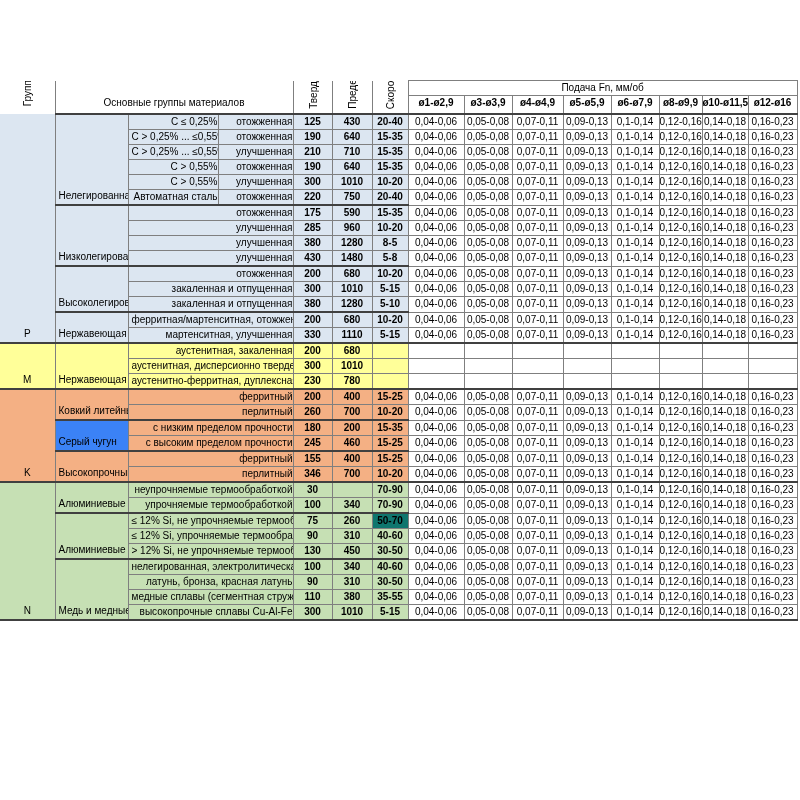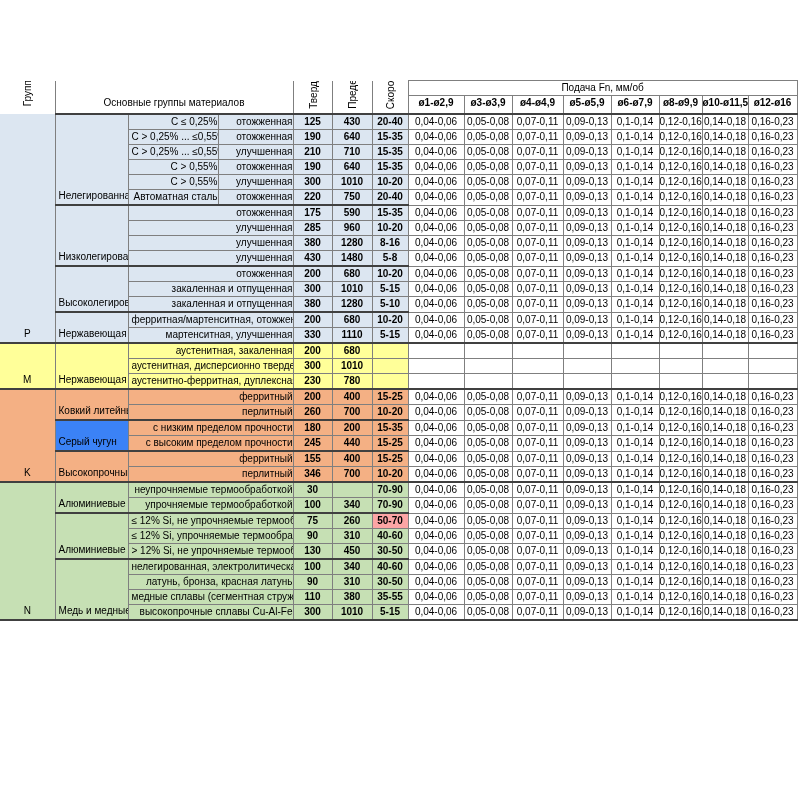--- a/index.html
+++ b/index.html
@@ -198,21 +198,21 @@
           <td class="feed">0,09-0,13</td>
           <td class="feed">0,1-0,14</td>
           <td class="feed">0,12-0,16</td>
           <td class="feed">0,14-0,18</td>
           <td class="feed">0,16-0,23</td>
         </tr>
         <tr>
           <td class="mat bcell" colspan="2" style="background-color: rgb(220, 230, 241);">улучшенная</td>
           <td class="num bcell" style="background-color: rgb(220, 230, 241);">380</td>
           <td class="num bcell" style="background-color: rgb(220, 230, 241);">1280</td>
-          <td class="num bcell" style="background-color: rgb(220, 230, 241);">8-16</td>
+          <td class="num bcell" style="background-color: rgb(220, 230, 241);">8-5</td>
           <td class="feed">0,04-0,06</td>
           <td class="feed">0,05-0,08</td>
           <td class="feed">0,07-0,11</td>
           <td class="feed">0,09-0,13</td>
           <td class="feed">0,1-0,14</td>
           <td class="feed">0,12-0,16</td>
           <td class="feed">0,14-0,18</td>
           <td class="feed">0,16-0,23</td>
         </tr>
         <tr class="gb">
@@ -386,21 +386,21 @@
           <td class="feed">0,07-0,11</td>
           <td class="feed">0,09-0,13</td>
           <td class="feed">0,1-0,14</td>
           <td class="feed">0,12-0,16</td>
           <td class="feed">0,14-0,18</td>
           <td class="feed">0,16-0,23</td>
         </tr>
         <tr class="gb">
           <td class="mat bcell" colspan="2" style="background-color: rgb(244, 176, 132);">с высоким пределом прочности</td>
           <td class="num bcell" style="background-color: rgb(244, 176, 132);">245</td>
-          <td class="num bcell" style="background-color: rgb(244, 176, 132);">440</td>
+          <td class="num bcell" style="background-color: rgb(244, 176, 132);">460</td>
           <td class="num bcell" style="background-color: rgb(244, 176, 132);">15-25</td>
           <td class="feed">0,04-0,06</td>
           <td class="feed">0,05-0,08</td>
           <td class="feed">0,07-0,11</td>
           <td class="feed">0,09-0,13</td>
           <td class="feed">0,1-0,14</td>
           <td class="feed">0,12-0,16</td>
           <td class="feed">0,14-0,18</td>
           <td class="feed">0,16-0,23</td>
         </tr>
@@ -461,21 +461,21 @@
           <td class="feed">0,1-0,14</td>
           <td class="feed">0,12-0,16</td>
           <td class="feed">0,14-0,18</td>
           <td class="feed">0,16-0,23</td>
         </tr>
         <tr>
           <td class="group" rowspan="3" style="background-color: rgb(198, 224, 180);">Алюминиевые литейные</td>
           <td class="mat bcell" colspan="2" style="background-color: rgb(198, 224, 180);">≤ 12% Si, не упрочняемые термообработкой</td>
           <td class="num bcell" style="background-color: rgb(198, 224, 180);">75</td>
           <td class="num bcell" style="background-color: rgb(198, 224, 180);">260</td>
-          <td class="num bcell" style="background-color: #fca5a5;">50-70</td>
+          <td class="num bcell" style="background-color: #0f766e;">50-70</td>
           <td class="feed">0,04-0,06</td>
           <td class="feed">0,05-0,08</td>
           <td class="feed">0,07-0,11</td>
           <td class="feed">0,09-0,13</td>
           <td class="feed">0,1-0,14</td>
           <td class="feed">0,12-0,16</td>
           <td class="feed">0,14-0,18</td>
           <td class="feed">0,16-0,23</td>
         </tr>
         <tr>

